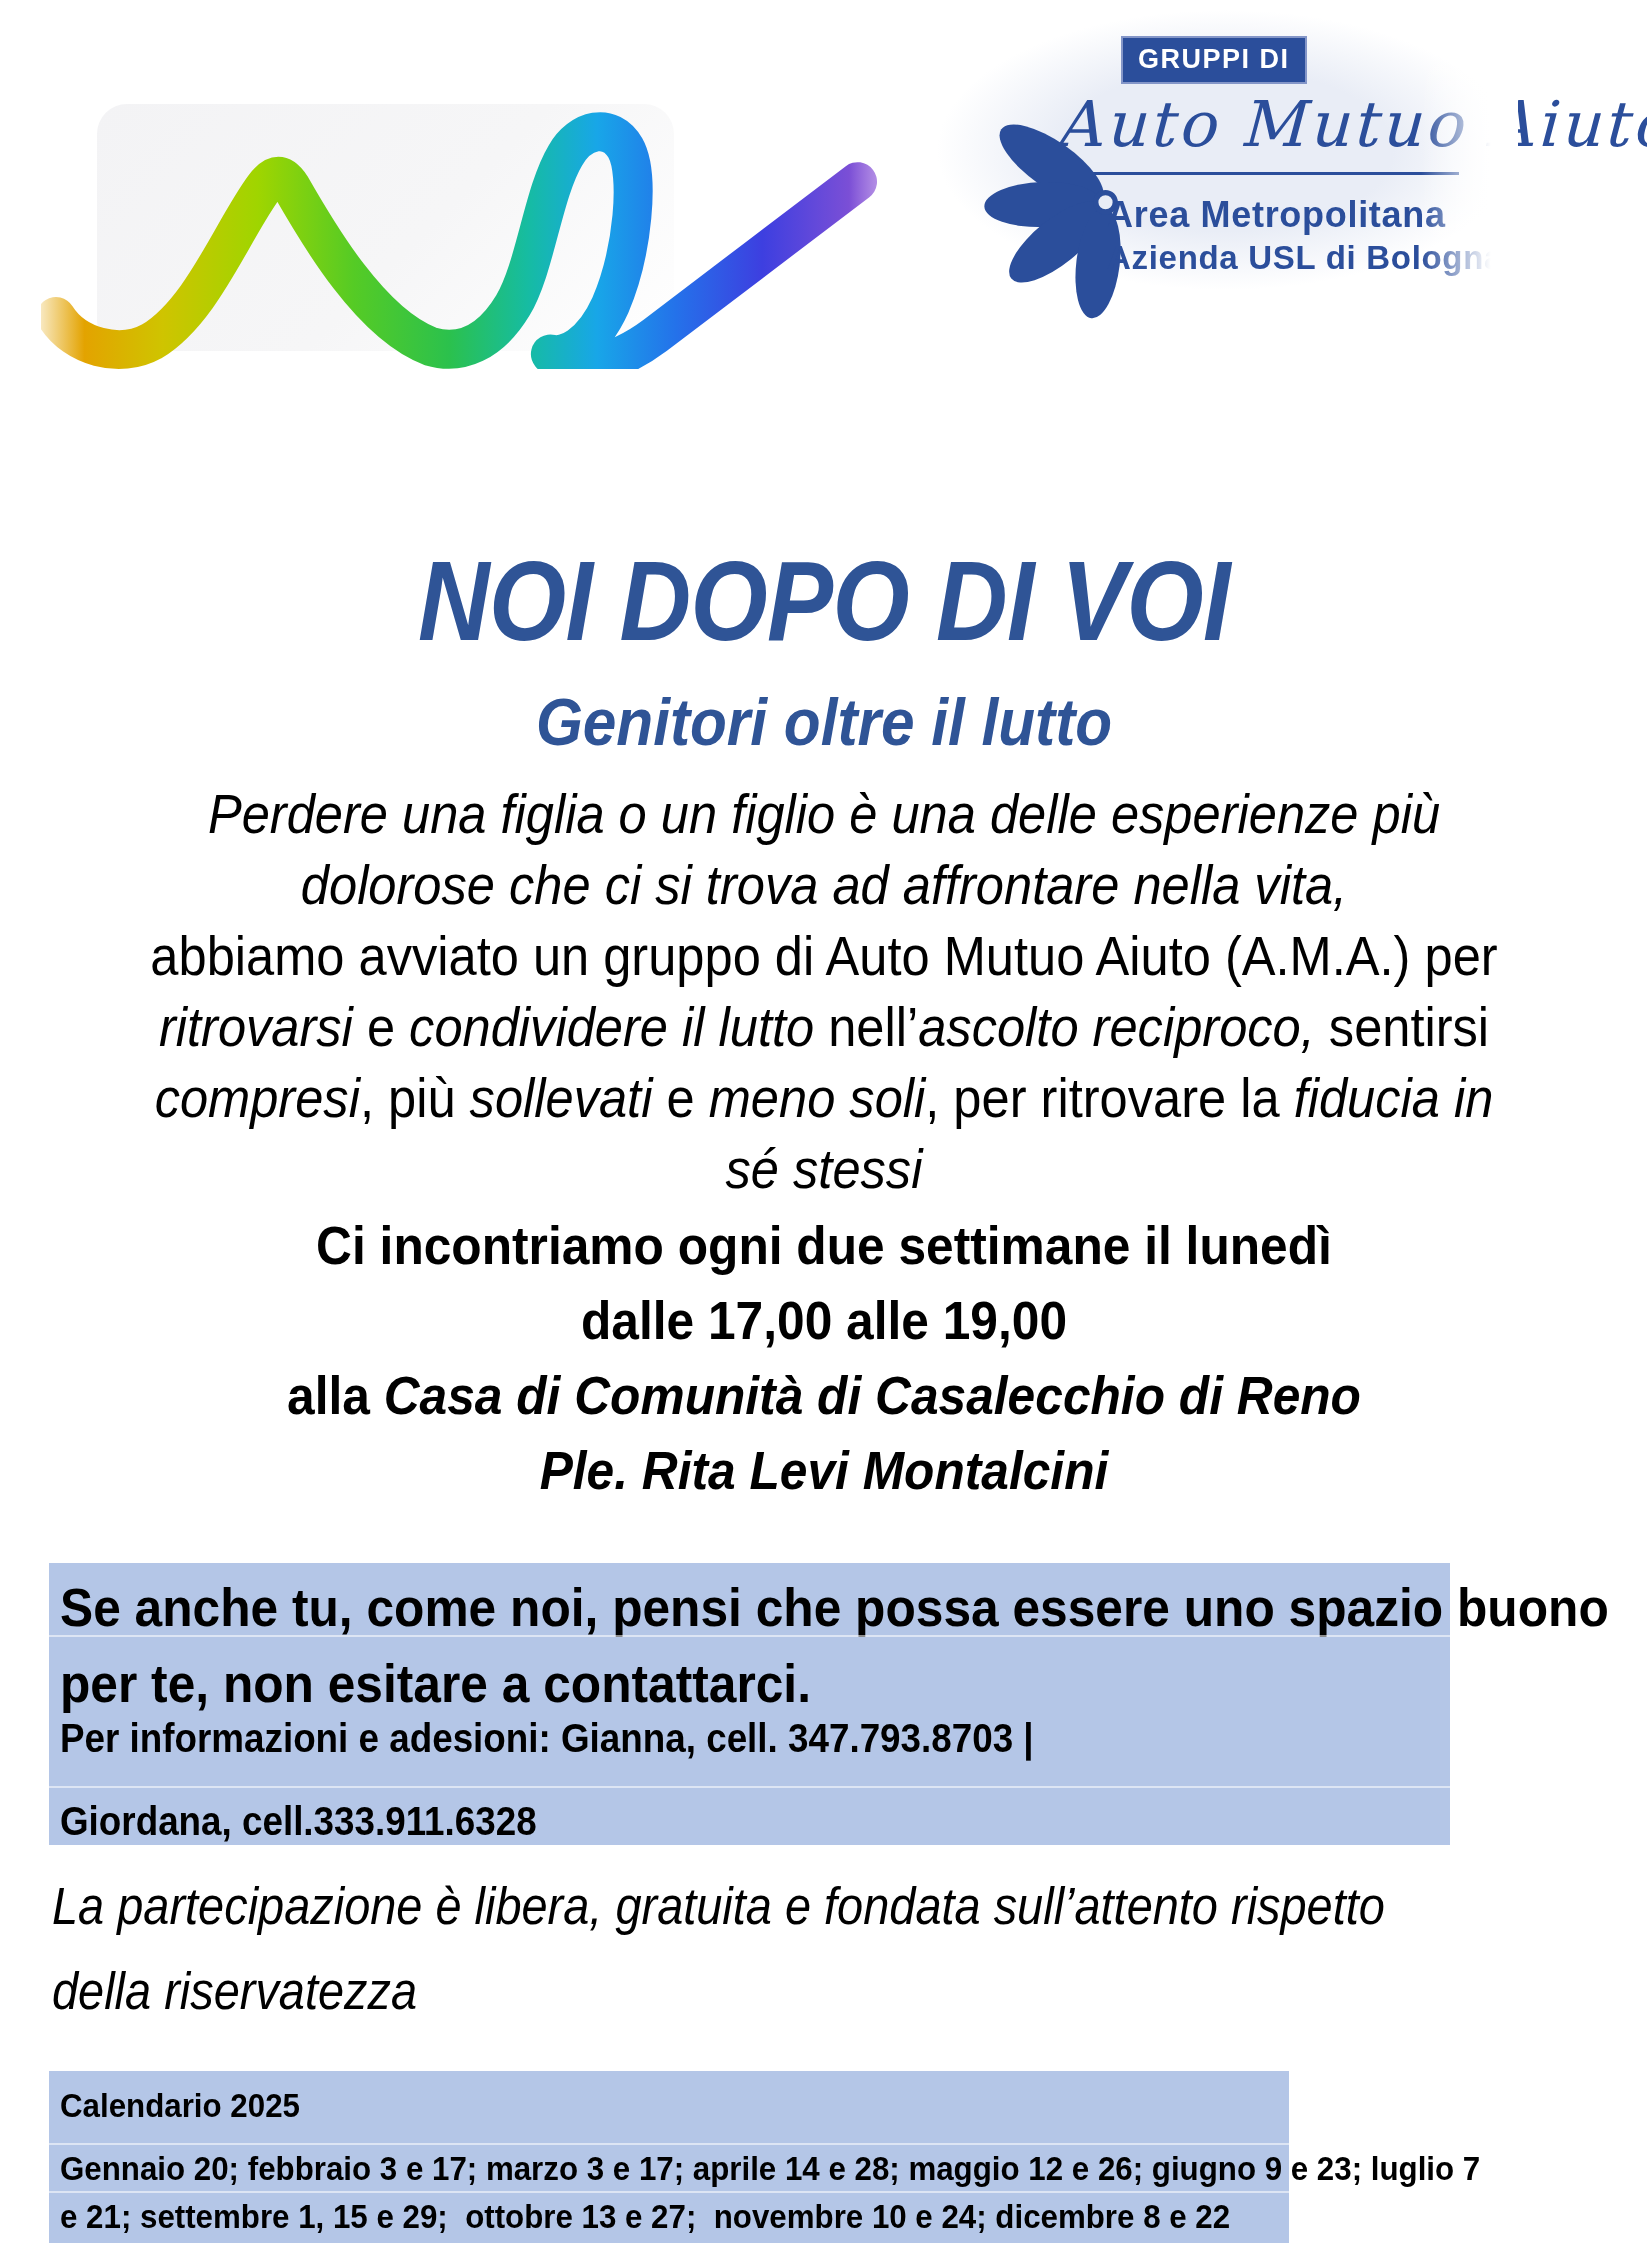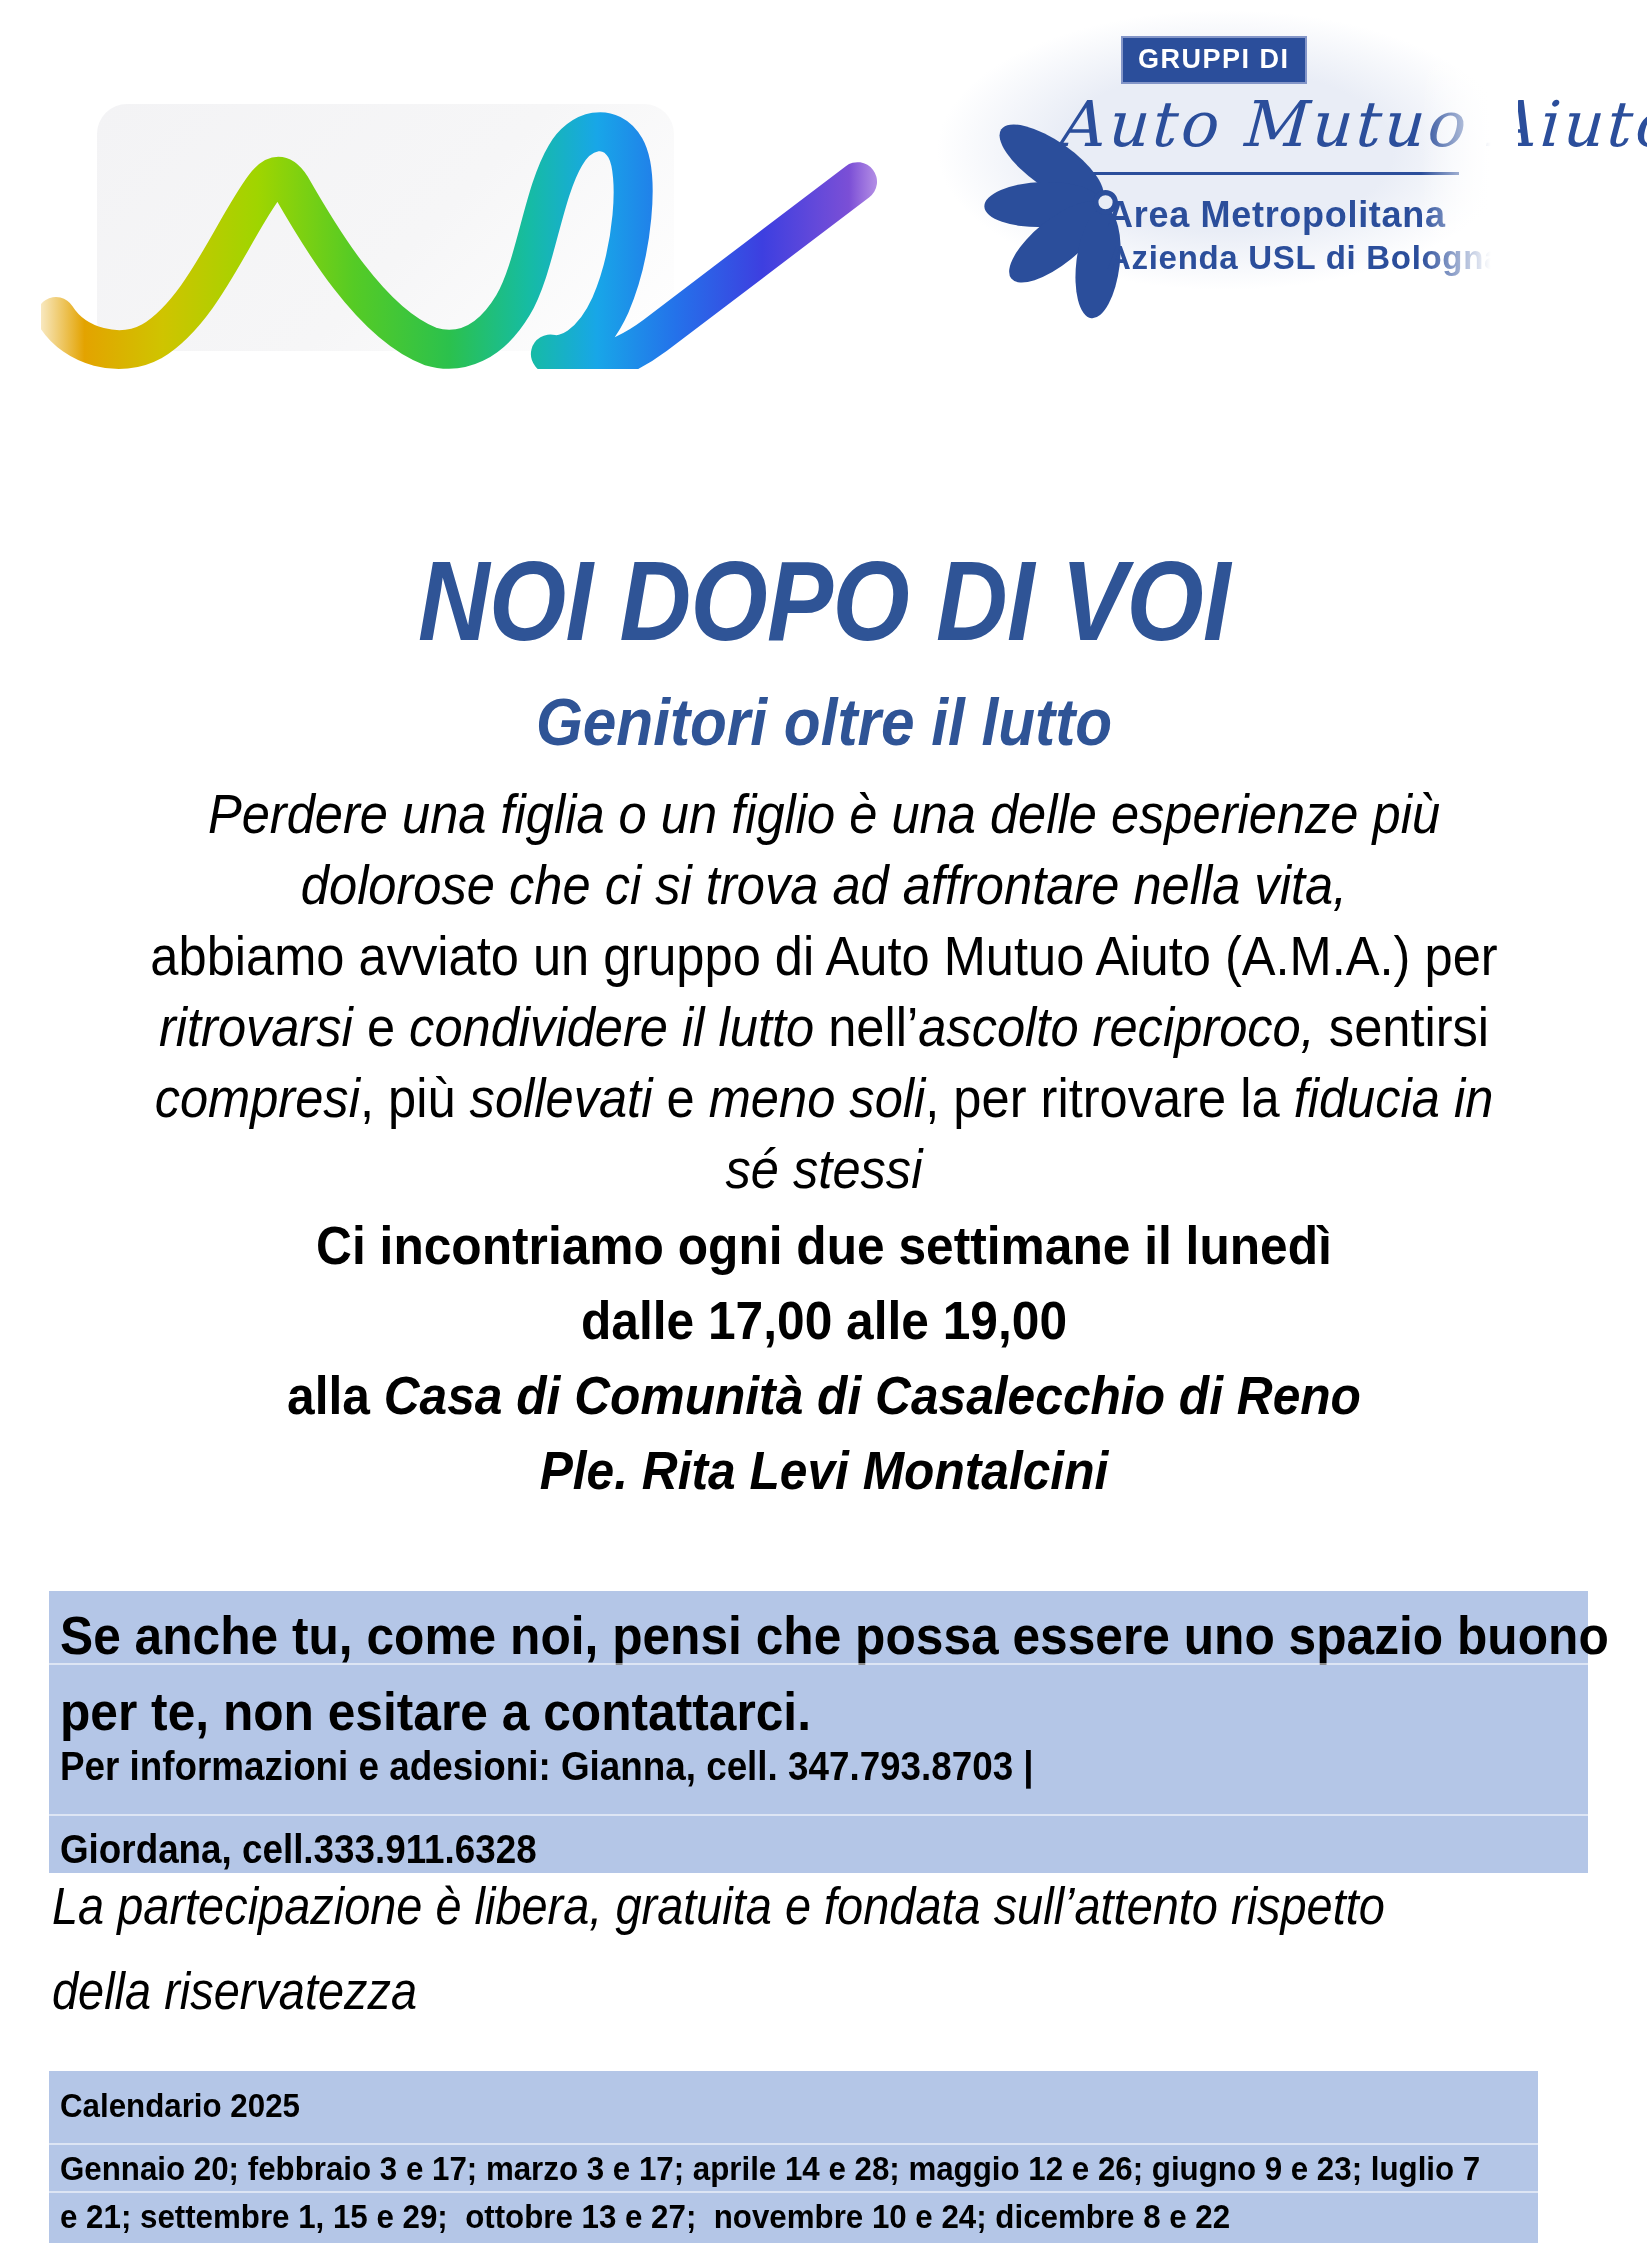--- a/index.html
+++ b/index.html
@@ -95,23 +95,22 @@
     font-size:55px;line-height:71px;
     transform:scaleX(.92);transform-origin:center top;
   }
   .meeting{
     position:absolute;left:0;top:1208px;width:100%;
     text-align:center;
     font-size:54px;font-weight:bold;line-height:75px;
     transform:scaleX(.92);transform-origin:center top;
   }
   .box1{
-    position:absolute;left:49px;top:1563px;width:1539px;height:282px;
+    position:absolute;left:49px;top:1563px;width:1401px;height:282px;
     background:var(--highlight);
-    margin-top:28px;
   }
   .box1-big{
     position:absolute;left:10.5px;top:6px;width:1521px;
     font-size:54px;font-weight:bold;line-height:76px;
     transform:scaleX(.92);transform-origin:left top;
   }
   .box1-info1{
     position:absolute;left:10.5px;top:148px;width:1521px;
     font-size:40px;font-weight:bold;line-height:54px;
     transform:scaleX(.92);transform-origin:left top;
@@ -123,21 +122,21 @@
   }
   .sep{position:absolute;left:0;width:100%;height:2.2px;background:rgba(255,255,255,.55);}
   .sep-a{top:72px;}
   .sep-b{top:223px;}
   .participation{
     position:absolute;left:52px;top:1864px;width:1543px;
     font-size:51px;font-style:italic;line-height:85px;
     transform:scaleX(.92);transform-origin:left top;
   }
   .box2{
-    position:absolute;left:49px;top:2071px;width:1489px;height:172px;
+    position:absolute;left:49px;top:2071px;width:1240px;height:172px;
     background:var(--highlight);
   }
   .cal-title{
     position:absolute;left:10.5px;top:15px;
     font-size:34px;font-weight:bold;
     transform:scaleX(.92);transform-origin:left top;
     white-space:pre;
   }
   .cal-l1{
     position:absolute;left:10.5px;top:78px;width:1521px;

